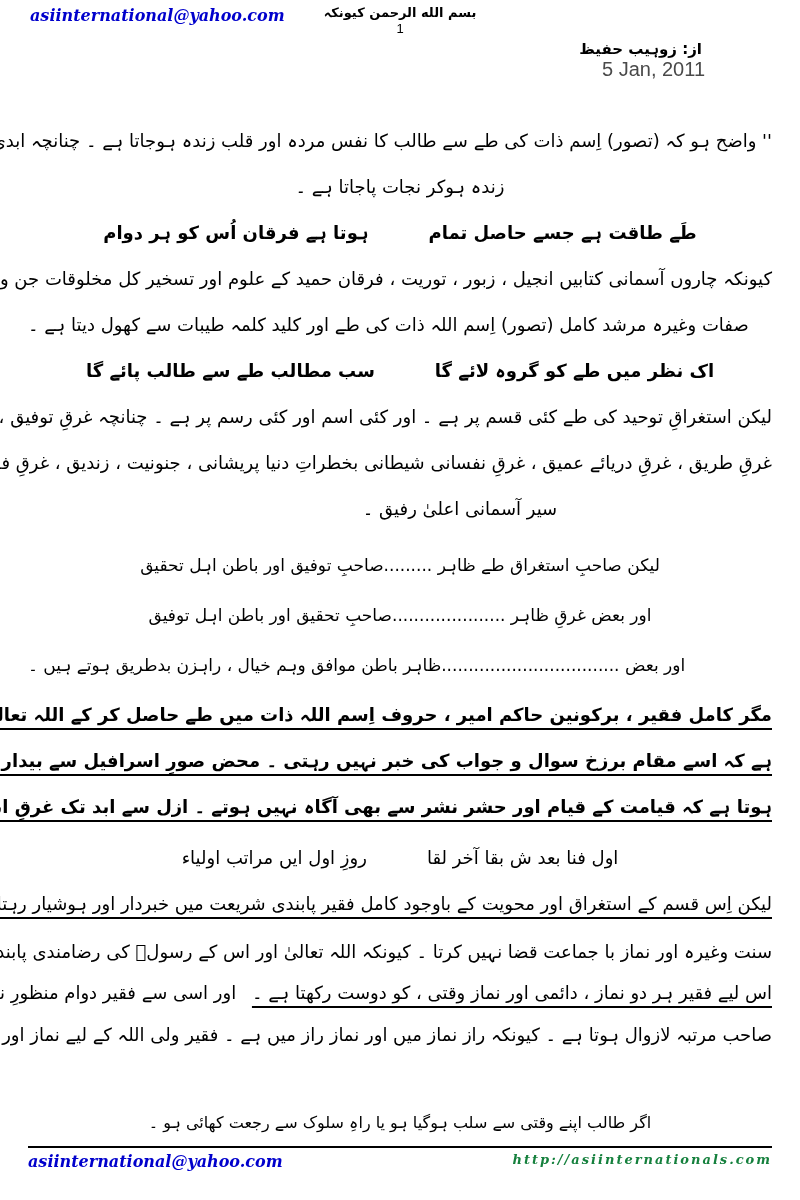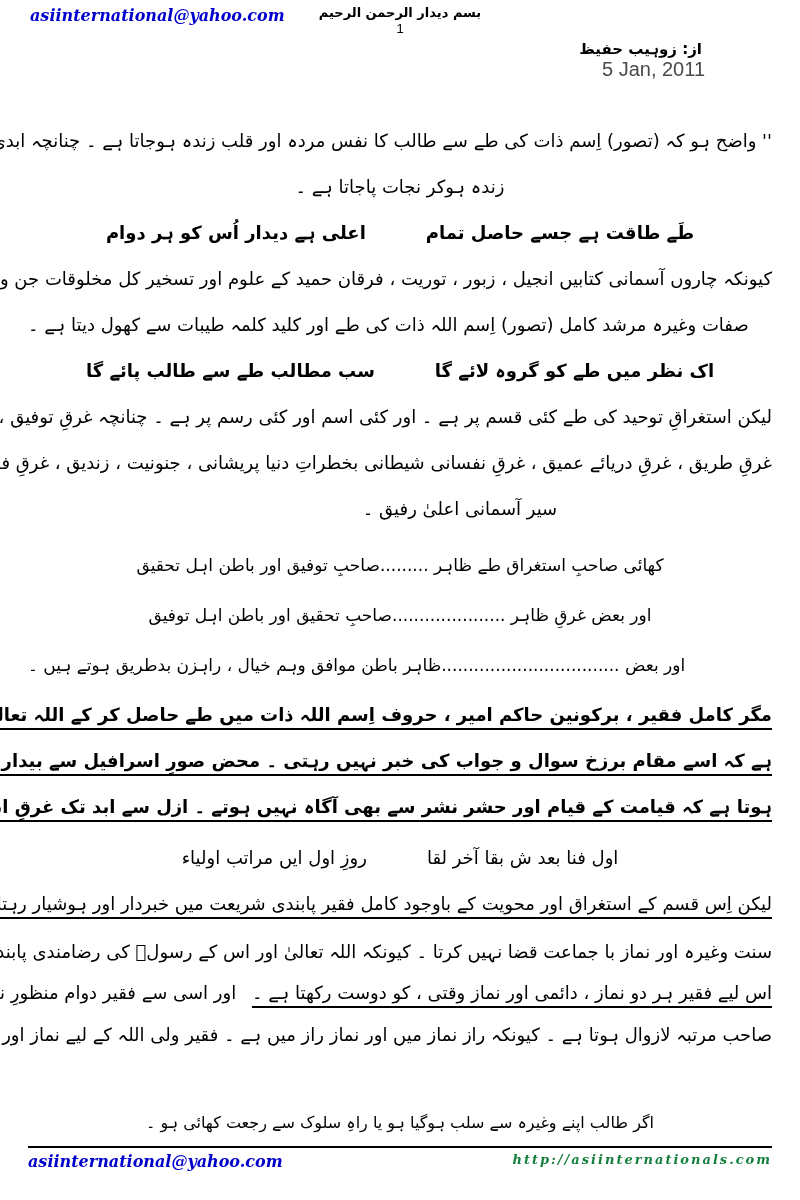--- a/index.html
+++ b/index.html
@@ -63,45 +63,45 @@
     font-family:"DejaVu Serif", serif; font-style:italic; font-weight:bold;
     font-size:13px; letter-spacing:2px; color:#15803d;
   }
 </style>
 </head>
 <body>
 
 <div class="page">
 
   <div class="top-email">asiinternational@yahoo.com</div>
-  <div class="bismillah" dir="rtl">بسم دیدار الرحمن الرحيم</div>
+  <div class="bismillah" dir="rtl">بسم الله الرحمن کیونکہ</div>
   <div class="page-num">1</div>
   <div class="author" dir="rtl">از: زوہیب حفیظ</div>
   <div class="date">5 Jan, 2011</div>
 
   <div class="block" style="top:118px;">
     <div class="l right" dir="rtl">'' واضح ہو کہ (تصور) اِسم ذات کی طے سے طالب کا نفس مردہ اور قلب زندہ ہوجاتا ہے ۔   چنانچہ ابدی حیات سے</div>
     <div class="l center" dir="rtl">زندہ ہوکر نجات پاجاتا ہے ۔</div>
     <div class="verse" dir="rtl">
       <span>طَے طاقت ہے جسے حاصل تمام</span>
-      <span>اعلی ہے دیدار اُس کو ہر دوام</span>
+      <span>ہوتا ہے فرقان اُس کو ہر دوام</span>
     </div>
     <div class="l right" dir="rtl">کیونکہ چاروں آسمانی کتابیں انجیل ، زبور ، توریت ، فرقان حمید کے علوم اور تسخیر کل مخلوقات جن و انس اور ملائکہ اہل طبقاتِ ذات و</div>
     <div class="l left" dir="rtl">صفات وغیرہ مرشد کامل (تصور) اِسم اللہ ذات کی طے اور کلید کلمہ طیبات سے کھول دیتا ہے ۔</div>
     <div class="verse" dir="rtl">
       <span>اک نظر میں طے کو گروہ لائے گا</span>
       <span>سب مطالب طے سے طالب پائے گا</span>
     </div>
     <div class="l right" dir="rtl">لیکن استغراقِ توحید کی طے کئی قسم پر ہے ۔ اور کئی اسم اور کئی رسم پر ہے ۔    چنانچہ    غرقِ توفیق ،    غرقِ تحقیق ،</div>
     <div class="l right" dir="rtl">غرقِ طریق ،   غرقِ دریائے عمیق ،   غرقِ نفسانی شیطانی بخطراتِ دنیا پریشانی ،   جنونیت ،   زندیق ،   غرقِ فرشتگان طیر</div>
     <div class="l inset-left" dir="rtl">سیر آسمانی اعلیٰ رفیق ۔</div>
   </div>
 
   <div class="block leaders" style="top:540px;">
-    <div class="l center" dir="rtl">کھائی صاحبِ استغراق طے ظاہر .........صاحبِ توفیق اور باطن اہل تحقیق</div>
+    <div class="l center" dir="rtl">لیکن صاحبِ استغراق طے ظاہر .........صاحبِ توفیق اور باطن اہل تحقیق</div>
     <div class="l center" dir="rtl">اور بعض غرقِ ظاہر .....................صاحبِ تحقیق اور باطن اہل توفیق</div>
     <div class="l left" dir="rtl">اور بعض .................................ظاہر باطن موافق وہم خیال ،   راہزن بدطریق ہوتے ہیں ۔</div>
   </div>
 
   <div class="block bold" style="top:692px;">
     <div class="l right u" dir="rtl">مگر کامل فقیر ،   برکونین حاکم امیر ،   حروف اِسم اللہ ذات میں طے حاصل کر کے اللہ تعالیٰ کے نور میں اِس طرح غرق ہوجاتا</div>
     <div class="l right u" dir="rtl">ہے کہ اسے مقام برزخ سوال و جواب کی خبر نہیں رہتی ۔   محض صورِ اسرافیل سے بیدار ہوتا ہے ۔   اور بعض کو اِس قسم کا استغراق</div>
     <div class="l right u" dir="rtl">ہوتا ہے کہ قیامت کے قیام اور حشر نشر سے بھی آگاہ نہیں ہوتے ۔   ازل سے ابد تک غرقِ انوار اور محوِ دیدار رہتا ہے ۔</div>
   </div>
 
@@ -119,21 +119,21 @@
 
   <div class="block" style="top:972px;">
     <div class="l right" dir="rtl" style="line-height:42px;">
       <span class="u">اس لیے فقیر ہر دو نماز ،  دائمی اور نماز وقتی ،   کو دوست رکھتا ہے ۔</span>
       <span class="rest">اور اسی سے فقیر دوام منظورِ نظر ذوالجلال اور</span>
     </div>
     <div class="l right" dir="rtl" style="line-height:42px;">صاحب مرتبہ لازوال ہوتا ہے ۔ کیونکہ راز نماز میں اور نماز راز میں ہے ۔   فقیر ولی اللہ کے لیے نماز اور راز ہر دو مثل</div>
   </div>
 
   <div class="block" style="top:1106px;">
-    <div class="closing" dir="rtl">اگر طالب اپنے وغیرہ سے سلب ہوگیا ہو   یا   راہِ سلوک سے رجعت کھائی ہو ۔</div>
+    <div class="closing" dir="rtl">اگر طالب اپنے وقتی سے سلب ہوگیا ہو   یا   راہِ سلوک سے رجعت کھائی ہو ۔</div>
   </div>
 
   <div class="footer">
     <span class="footer-email">asiinternational@yahoo.com</span>
     <span class="footer-url">http://asiinternationals.com</span>
   </div>
 
 </div>
 
 </body></html>

